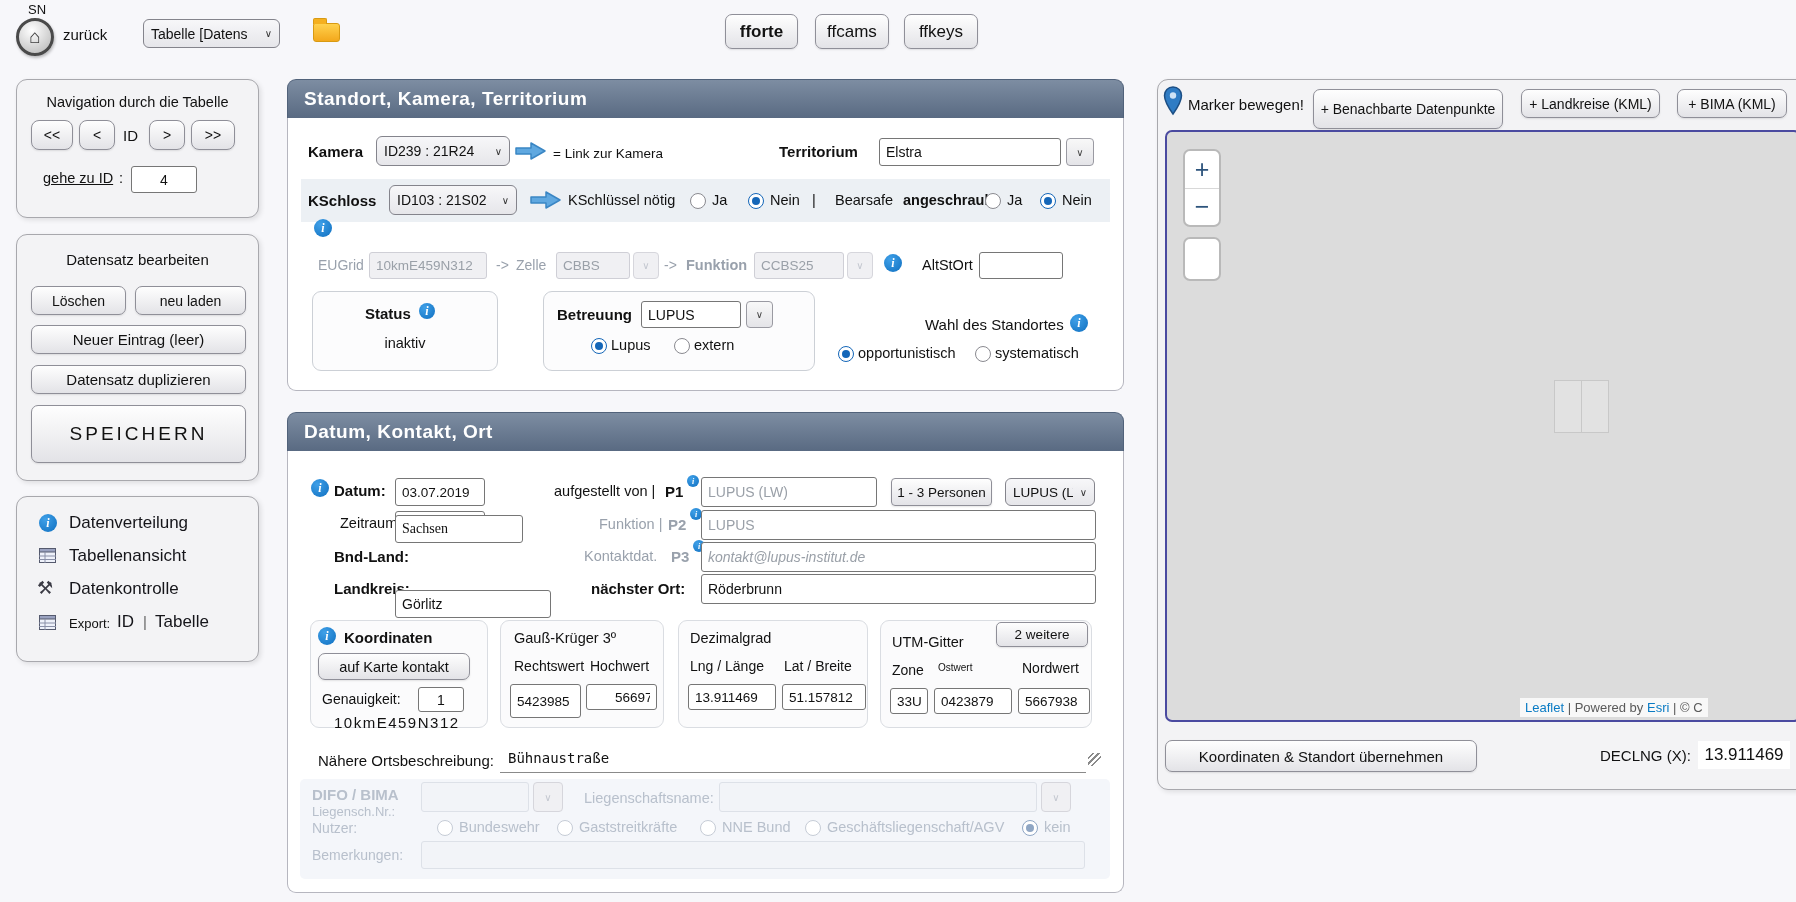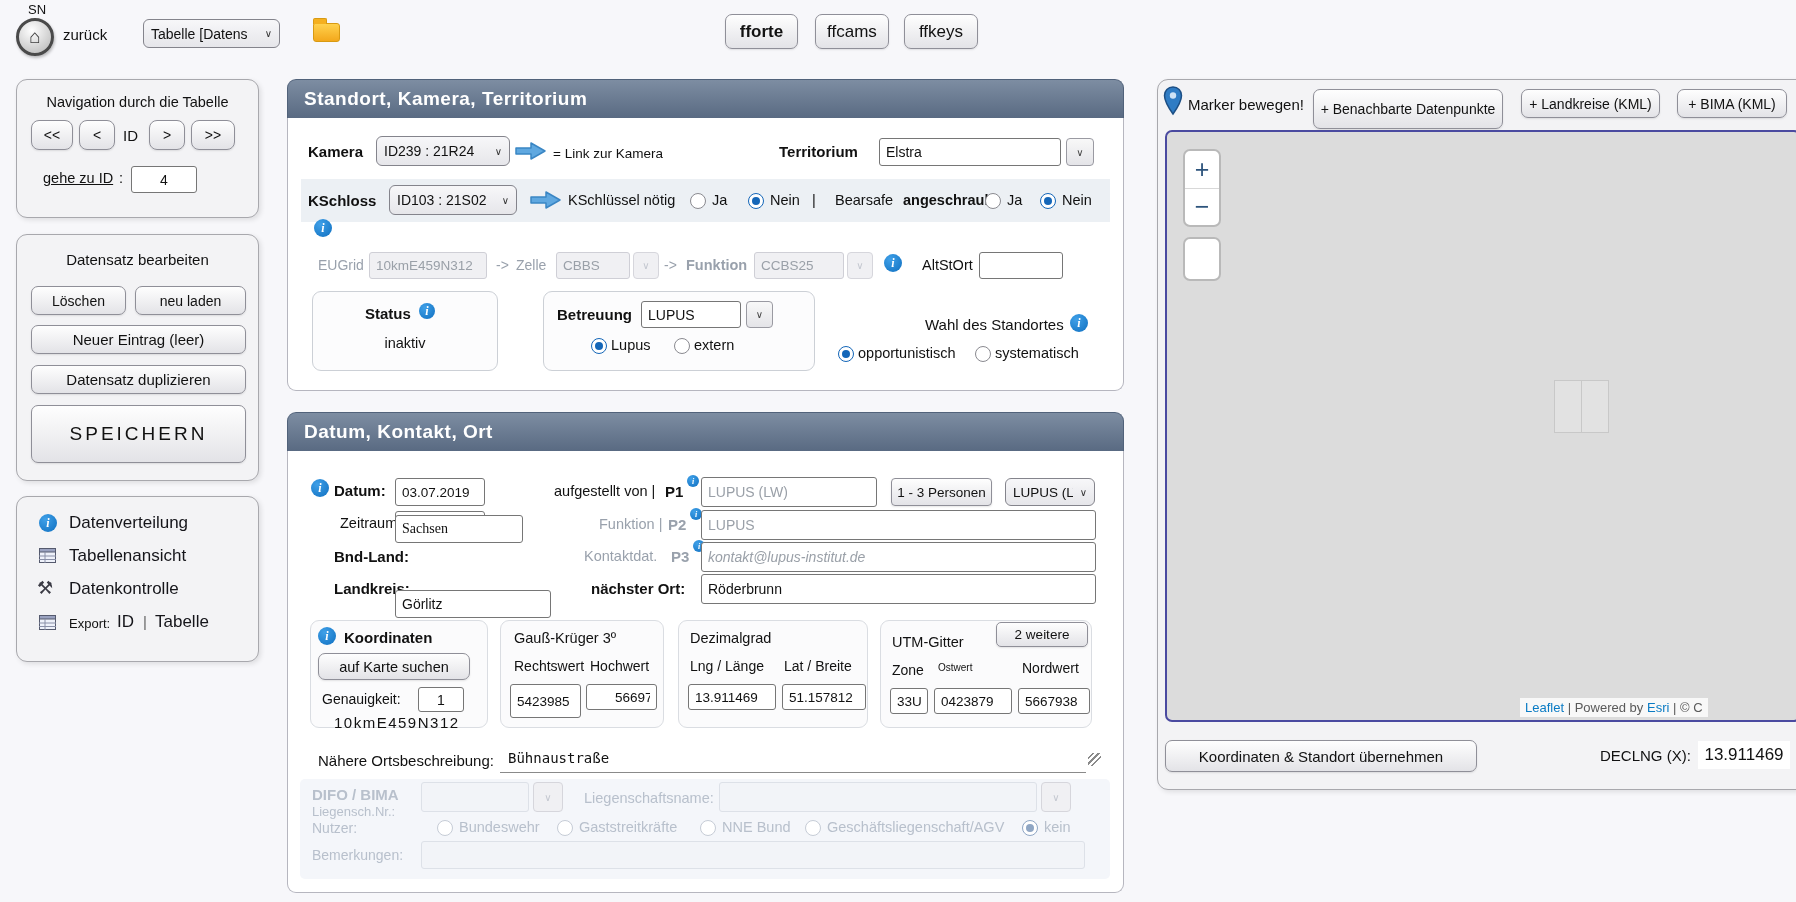--- a/index.html
+++ b/index.html
@@ -251,21 +251,21 @@
   <input class="in ghost" style="left: 701px; top: 542px; width: 395px; height: 30px; font-style: italic;" value="kontakt@lupus-institut.de">
 
   <div class="lbl b" style="left:334px;top:580px;font-size:15px">Landkreis:</div>
   <input class="in" style="left: 395px; top: 575px; width: 156px; height: 28px; margin-top: 15px;" value="Görlitz">
   <div class="lbl b" style="left:591px;top:580px;font-size:15px">nächster Ort:</div>
   <input class="in" style="left: 701px; top: 574px; width: 395px; height: 30px;" value="Röderbrunn">
 
   <div class="cbox lt" style="left:310px;top:620px;width:178px;height:108px"></div>
   <span class="info" style="left:318px;top:627px">i</span>
   <div class="lbl b" style="left:344px;top:629px;font-size:15px">Koordinaten</div>
-  <div class="btn" style="left:318px;top:653px;width:152px;height:27px;font-size:14.5px">auf Karte suchen</div>
+  <div class="btn" style="left:318px;top:653px;width:152px;height:27px;font-size:14.5px">auf Karte kontakt</div>
   <div class="lbl" style="left:322px;top:691px;font-size:14px">Genauigkeit:</div>
   <input class="in" style="left: 418px; top: 687px; width: 46px; height: 25px; text-align: center;" value="1">
   <div class="lbl" style="left:334px;top:714px;font-size:15px;letter-spacing:1.5px">10kmE459N312</div>
 
   <div class="cbox lt" style="left:500px;top:620px;width:164px;height:108px"></div>
   <div class="lbl" style="left:514px;top:630px">Gauß-Krüger 3º</div>
   <div class="lbl" style="left:514px;top:658px;font-size:14px">Rechtswert</div>
   <div class="lbl" style="left:590px;top:658px;font-size:14px">Hochwert</div>
   <input class="in" style="left: 510px; top: 684px; width: 71px; height: 34px; font-size: 13.5px;" value="5423985">
   <input class="in" style="left: 586px; top: 684px; width: 71px; height: 26px; font-size: 13.5px; padding-left: 28px;" value="5669757">

